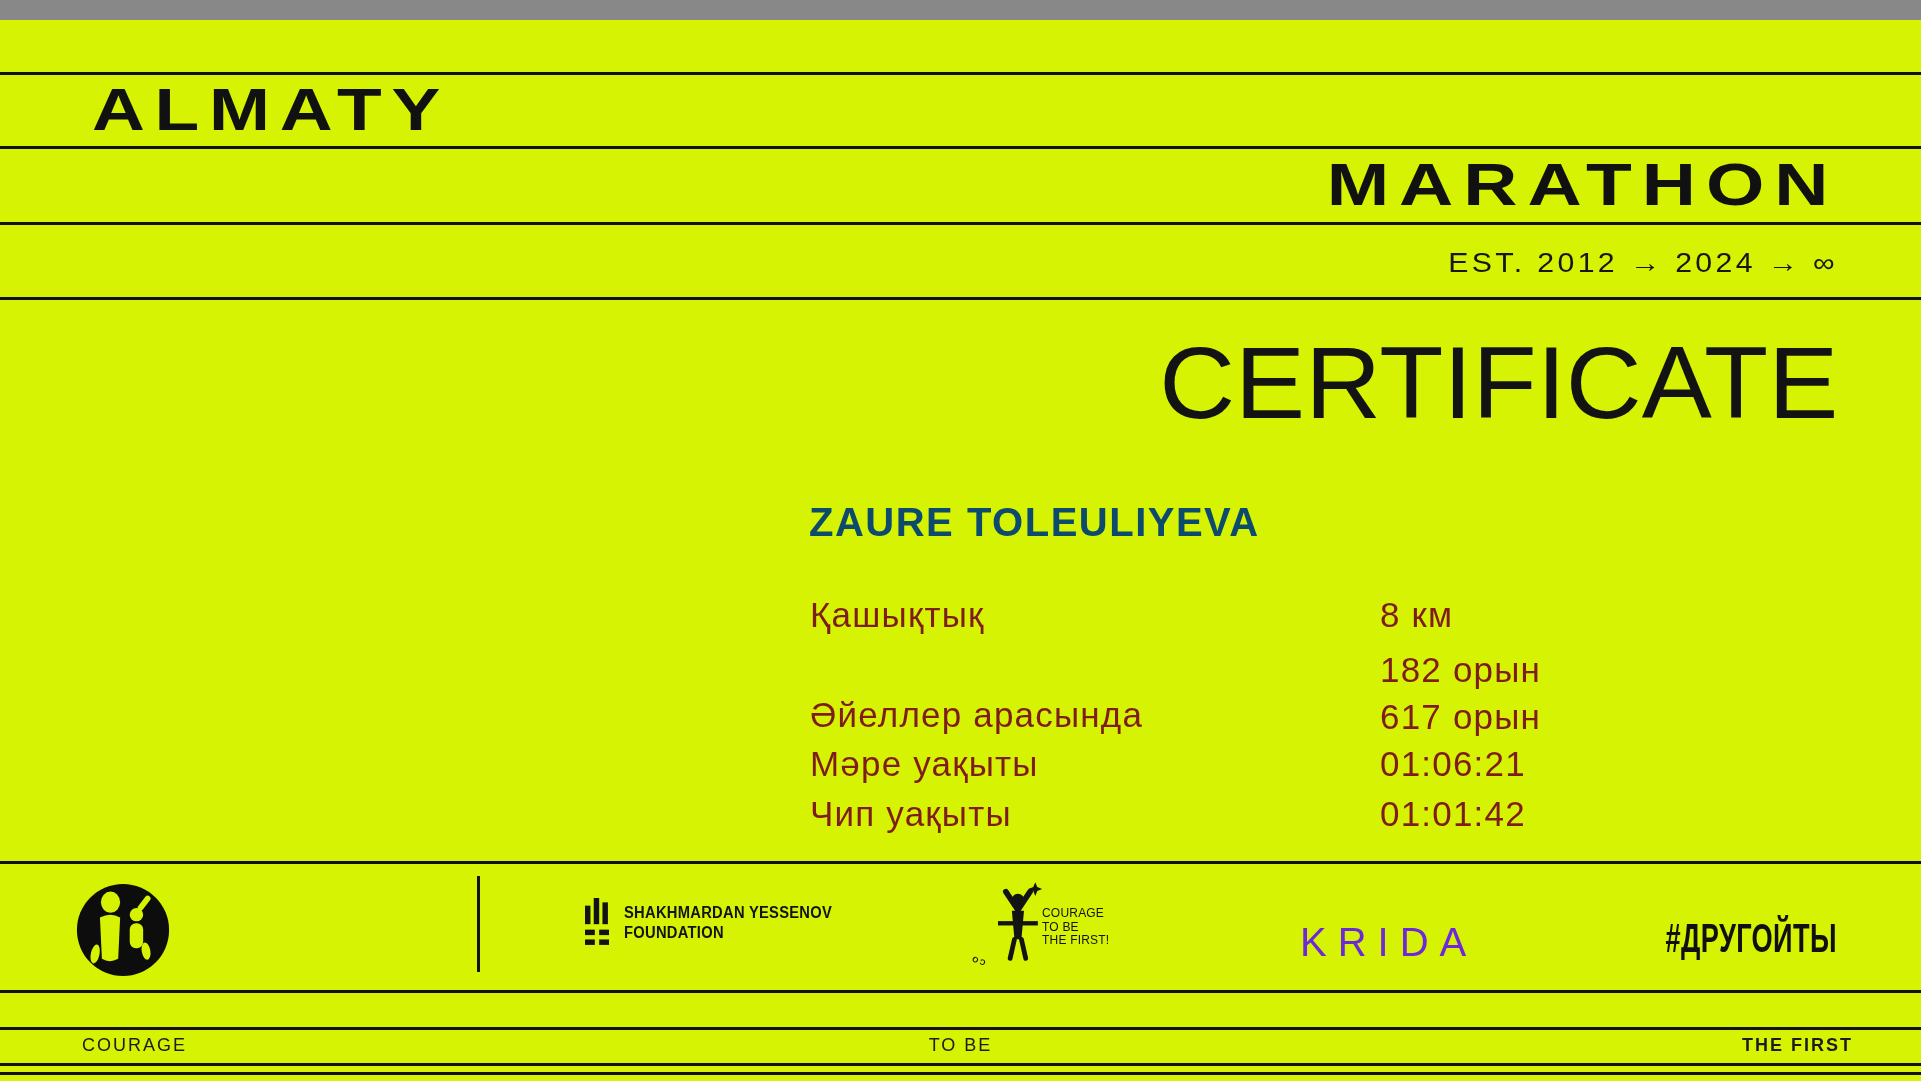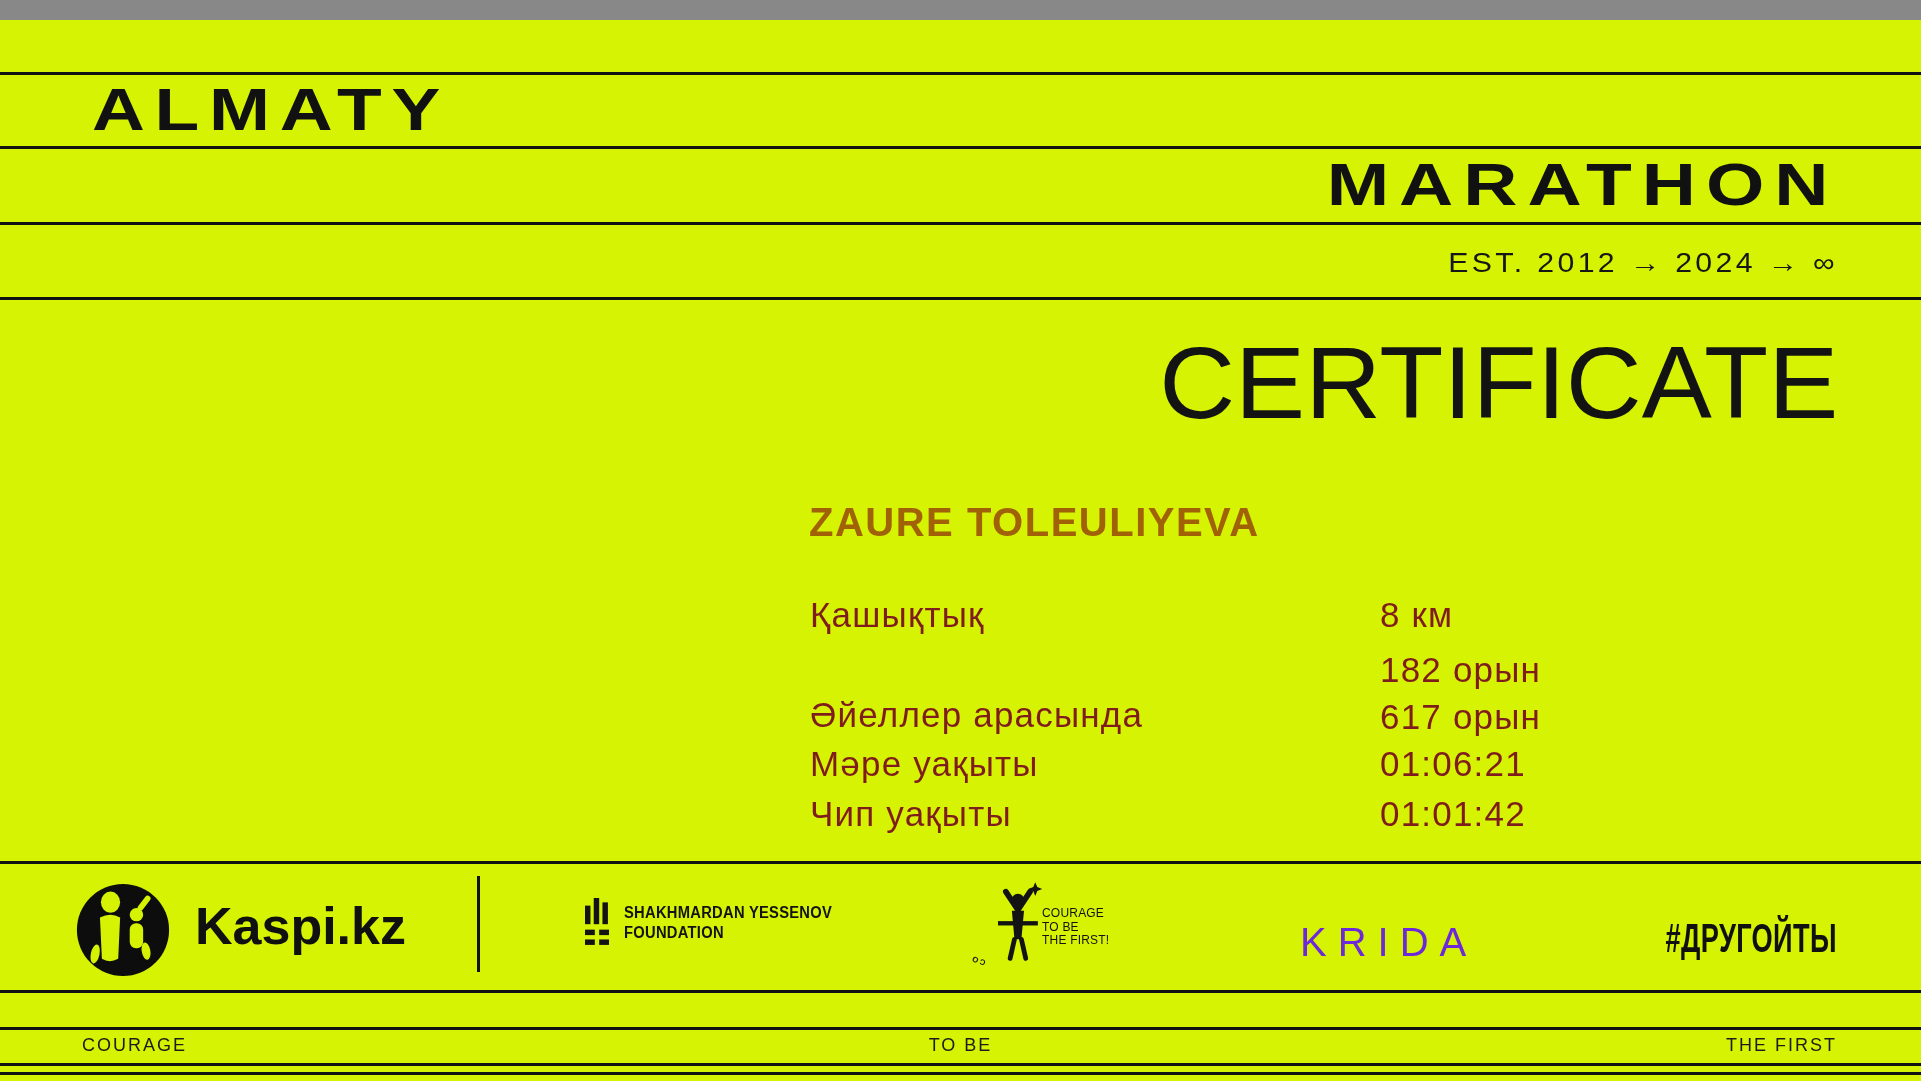--- a/index.html
+++ b/index.html
@@ -38,21 +38,21 @@
   }
   .cert-title{
     position:absolute;right:83px;top:312px;
     font-size:102px;font-weight:400;letter-spacing:0px;line-height:1;
     white-space:nowrap;color:#131313;
     transform:scaleX(1.03);transform-origin:right center;
   }
   .runner-name{
     position:absolute;left:809px;top:482px;
     font-size:40px;font-weight:700;letter-spacing:1.5px;
-    color:#a16207;white-space:nowrap;line-height:1;
+    color:#0c4a6e;white-space:nowrap;line-height:1;
   }
   .row-label,.row-value{
     position:absolute;
     font-size:35px;font-weight:400;letter-spacing:1.2px;
     color:#7f1d1d;white-space:nowrap;line-height:1;
   }
   .row-label{left:810px;}
   .row-value{left:1380px;}
   
   .kaspi-logo{position:absolute;left:75px;top:862px;width:96px;height:96px;}
@@ -84,21 +84,21 @@
     transform:scaleX(0.68);transform-origin:right center;
     color:#101010;white-space:nowrap;letter-spacing:0.5px;
   }
   .slogan{
     position:absolute;top:1016px;
     font-size:18px;font-weight:400;letter-spacing:2px;line-height:1;
     color:#1c1c1c;white-space:nowrap;
   }
   .slogan.left{left:82px;}
   .slogan.center{left:0;right:0;text-align:center;}
-  .slogan.right{right:84px;}
+  .slogan.right{right:68px;font-weight:bold;}
 </style>
 </head>
 <body>
 
 <div class="canvas">
 
   <div class="hline" style="top:52px"></div>
   <div class="hline" style="top:126px"></div>
   <div class="hline" style="top:202px"></div>
   <div class="hline" style="top:277px"></div>
@@ -132,21 +132,20 @@
   <svg class="kaspi-logo" viewBox="0 0 100 100" aria-hidden="true">
     <circle cx="50" cy="50" r="48" fill="#0d0d0d"></circle>
     <ellipse cx="37" cy="21" rx="10" ry="11" fill="#d5f303"></ellipse>
     <path d="M26 37 Q37 31 47 37 L45 80 Q36 85 28 80 Z" fill="#d5f303"></path>
     <ellipse cx="21" cy="75" rx="4.5" ry="10" fill="#d5f303" transform="rotate(12 21 75)"></ellipse>
     <circle cx="64" cy="34" r="7" fill="#d5f303"></circle>
     <rect x="69" y="13" width="6" height="18" rx="3" fill="#d5f303" transform="rotate(38 72 22)"></rect>
     <rect x="57" y="43" width="14" height="26" rx="6.5" fill="#d5f303"></rect>
     <ellipse cx="74" cy="72" rx="4.5" ry="9" fill="#d5f303" transform="rotate(-10 74 72)"></ellipse>
   </svg>
-  <div class="kaspi-text">Kaspi.kz</div>
 
   <div class="vdivider"></div>
 
   <svg class="yes-icon" viewBox="0 0 22 44" aria-hidden="true">
     <g fill="#131313">
       <rect x="0" y="7" width="5" height="17"></rect>
       <rect x="8" y="0" width="5" height="24"></rect>
       <rect x="16" y="4" width="5" height="20"></rect>
       <rect x="0" y="29" width="9" height="5"></rect>
       <rect x="13" y="29" width="9" height="5"></rect>

